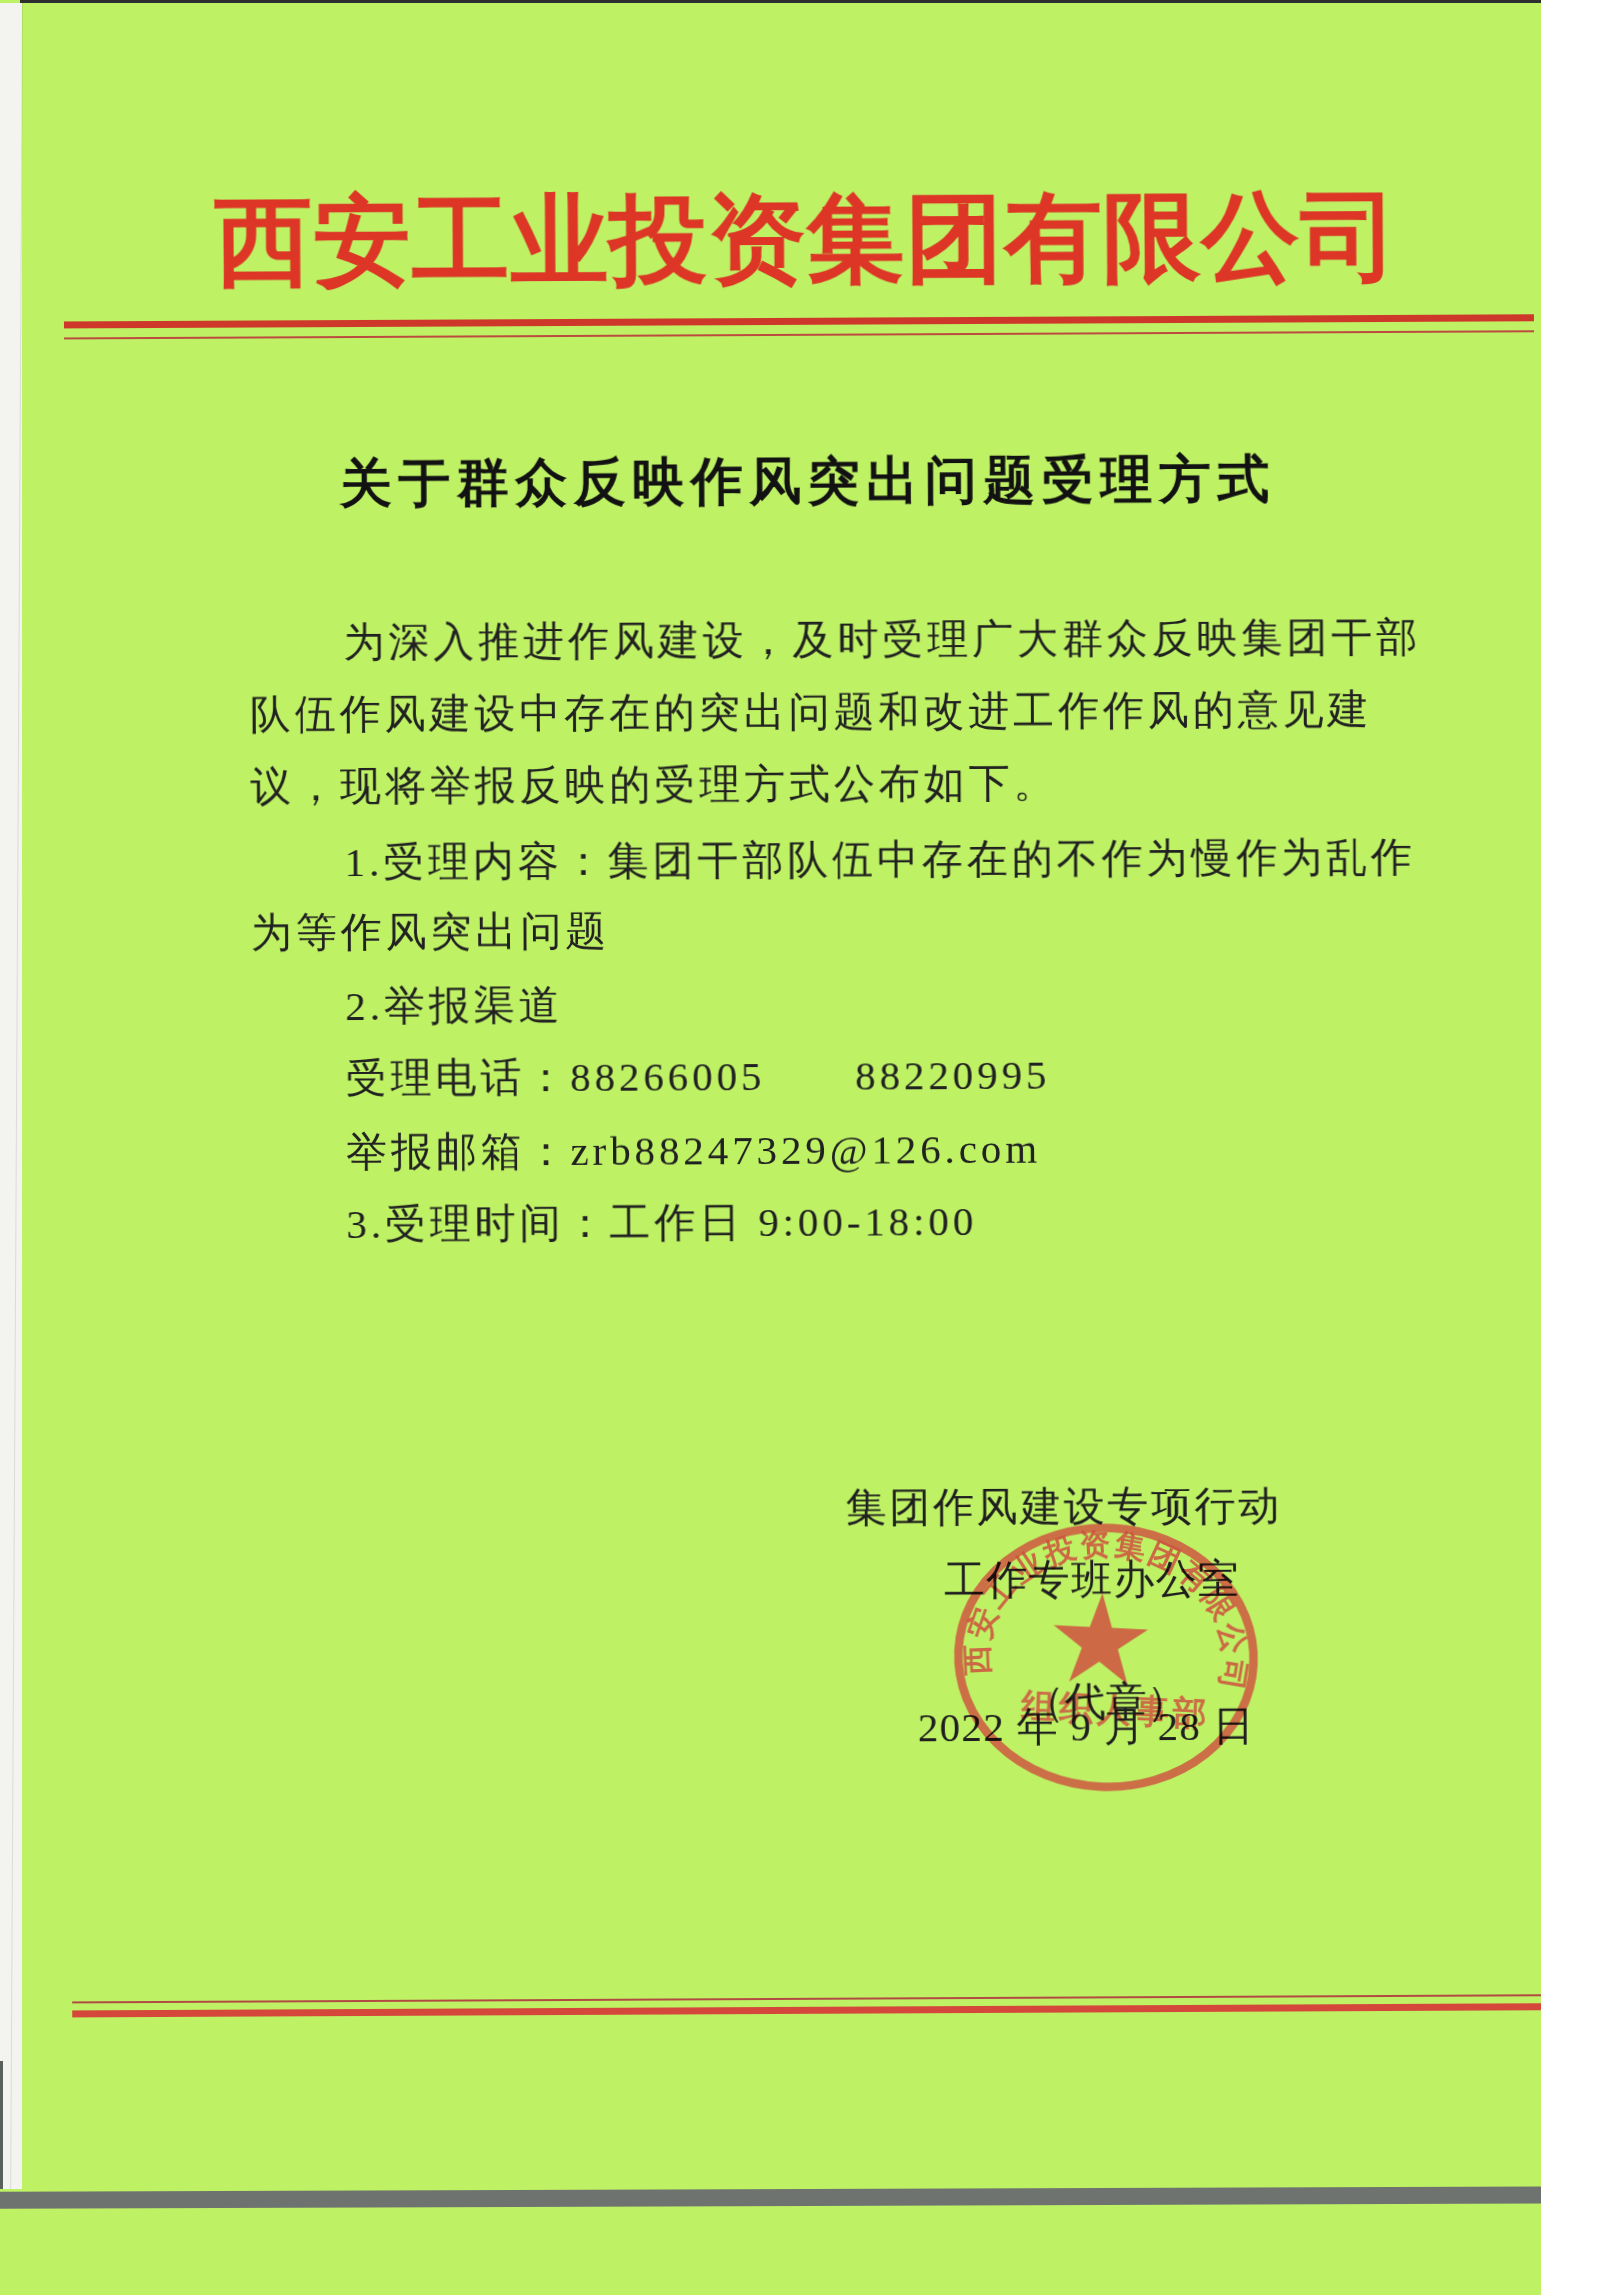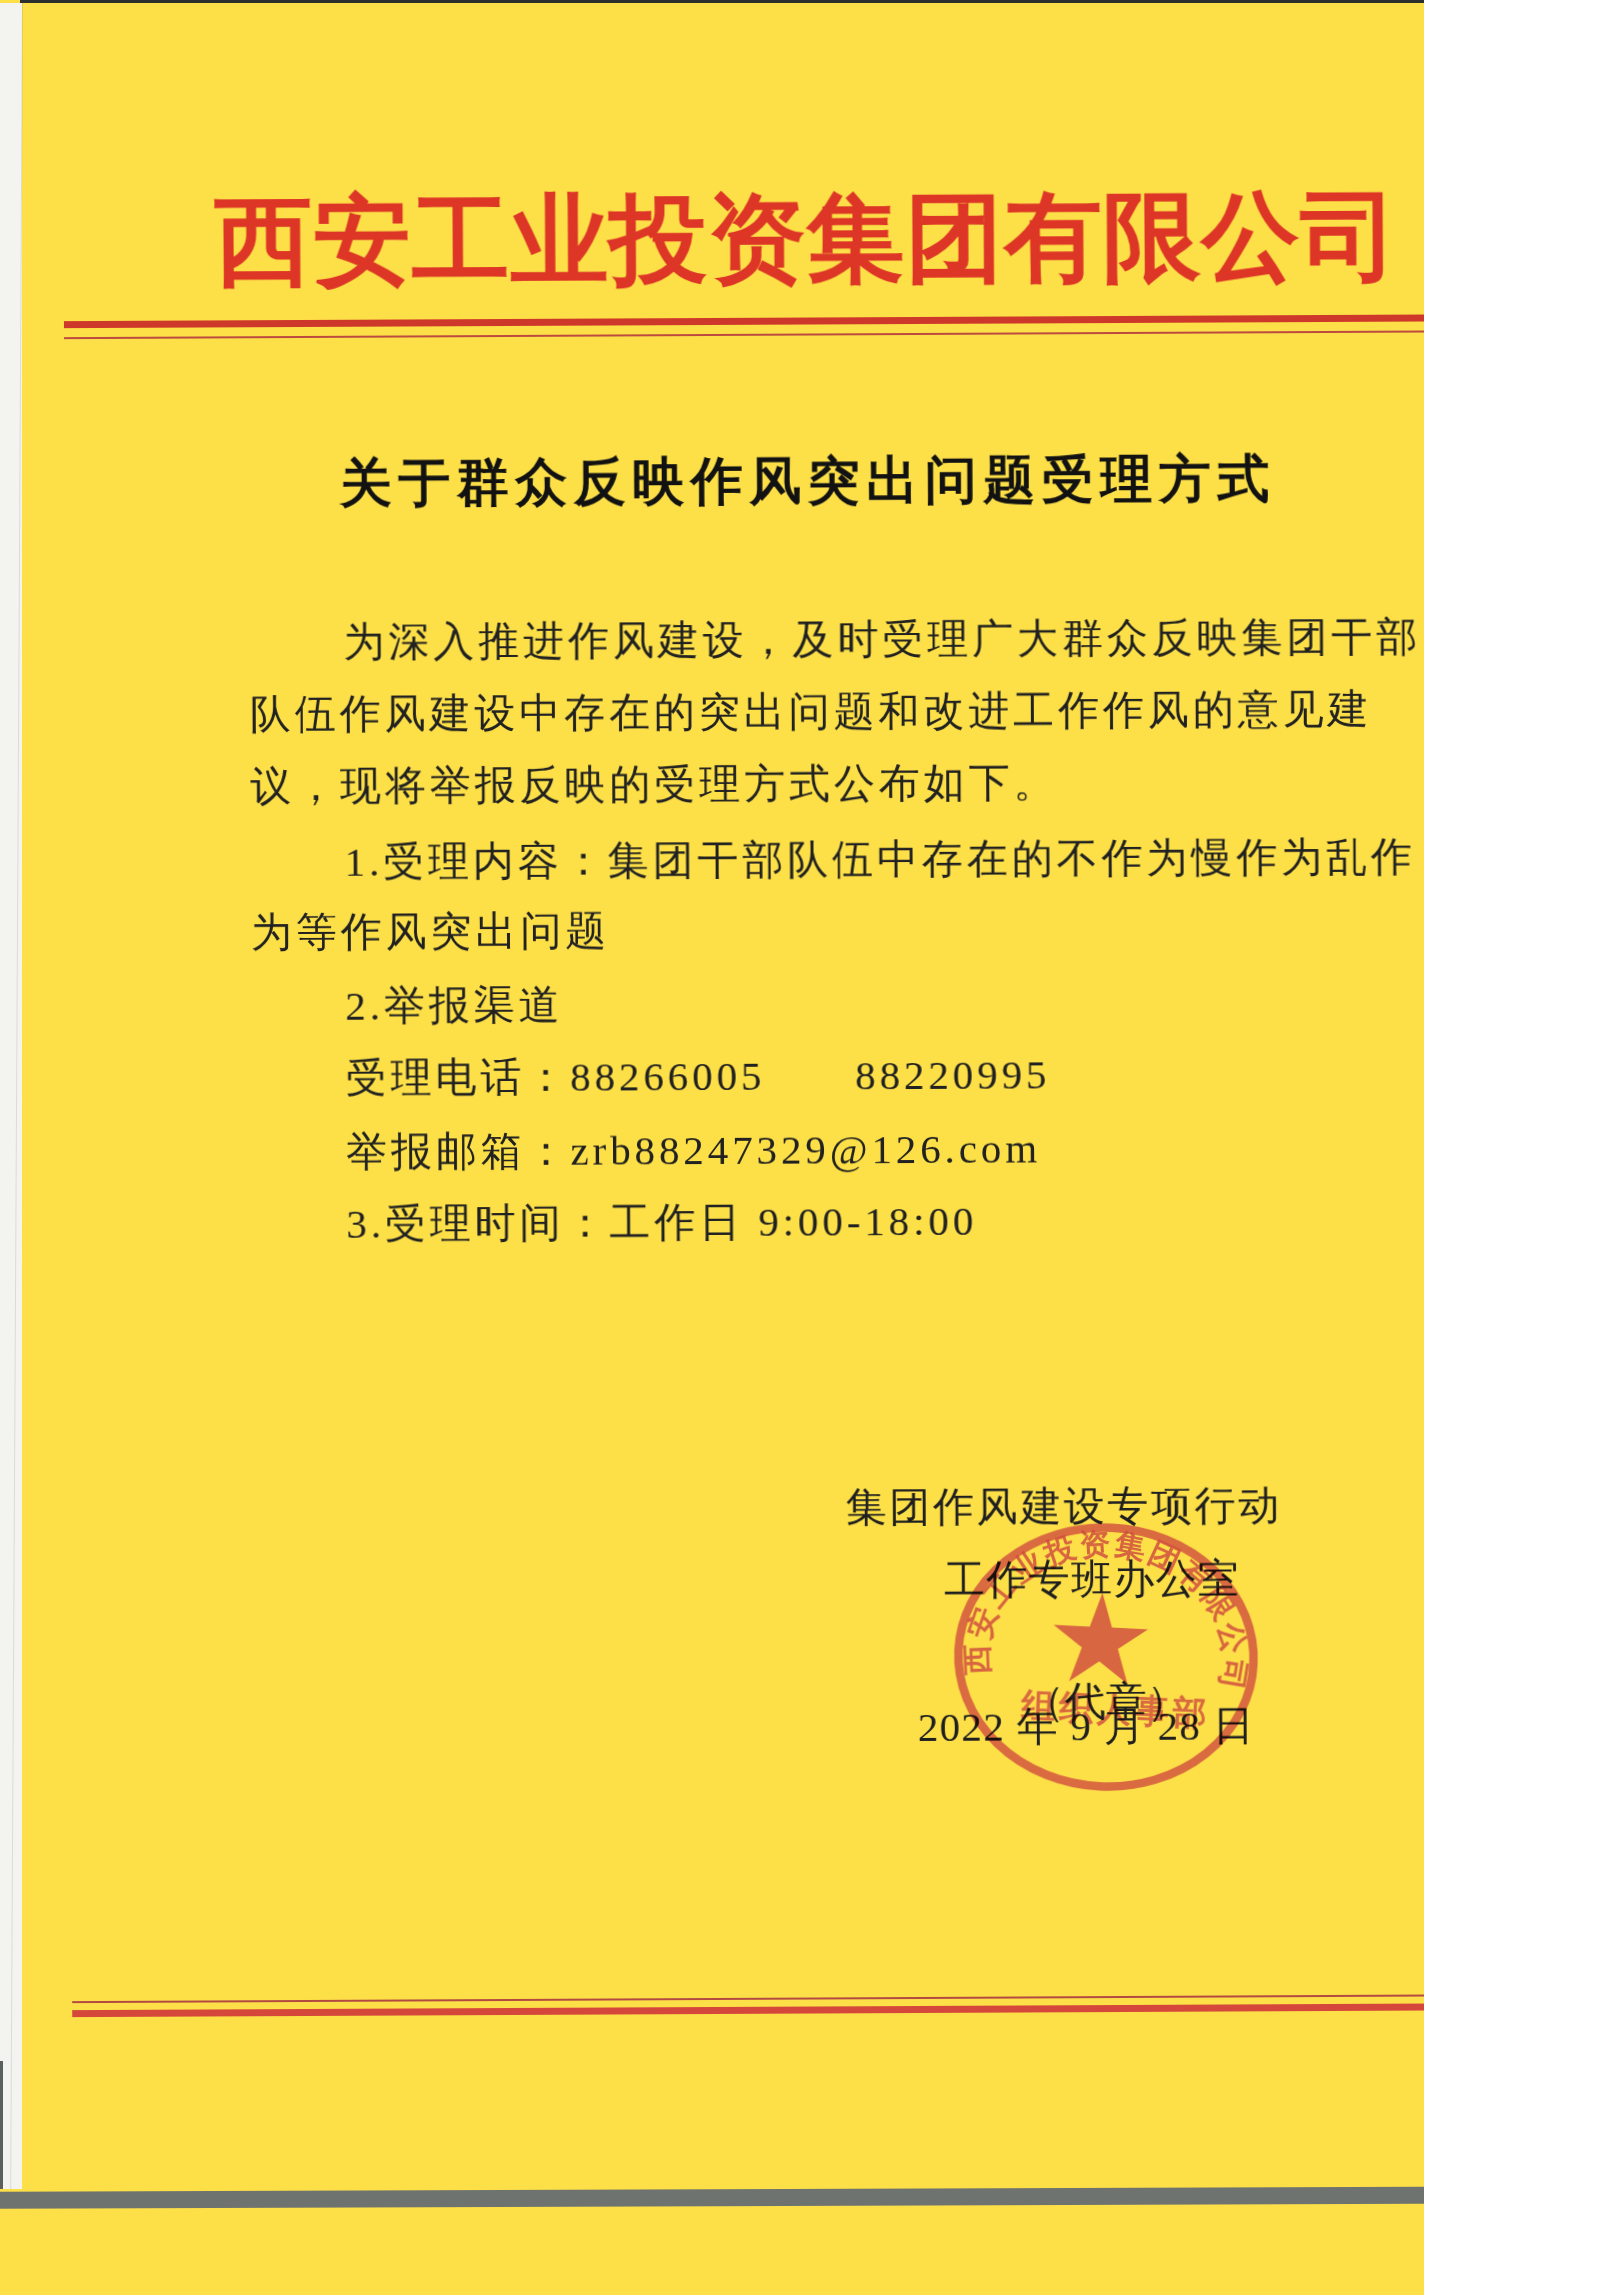--- a/index.html
+++ b/index.html
@@ -1,19 +1,19 @@
 <!DOCTYPE html>
 <html style="font-size:10.5px"><head>
 <meta charset="utf-8">
 <style>
   html,body{margin:0;padding:0;background:#ffffff;}
   .page{
     position:relative;
-    width:1424px;height:2295px;
-    background:#fde047;
+    width:1541px;height:2295px;
+    background:#bef264;
     overflow:hidden;
     font-family:"Liberation Serif","DejaVu Serif",serif;
     color:#1c1c1c;
   }
   
   .scan{
     position:absolute;inset:0;
     transform:rotate(-0.28deg);
     transform-origin:50% 50%;
   }

